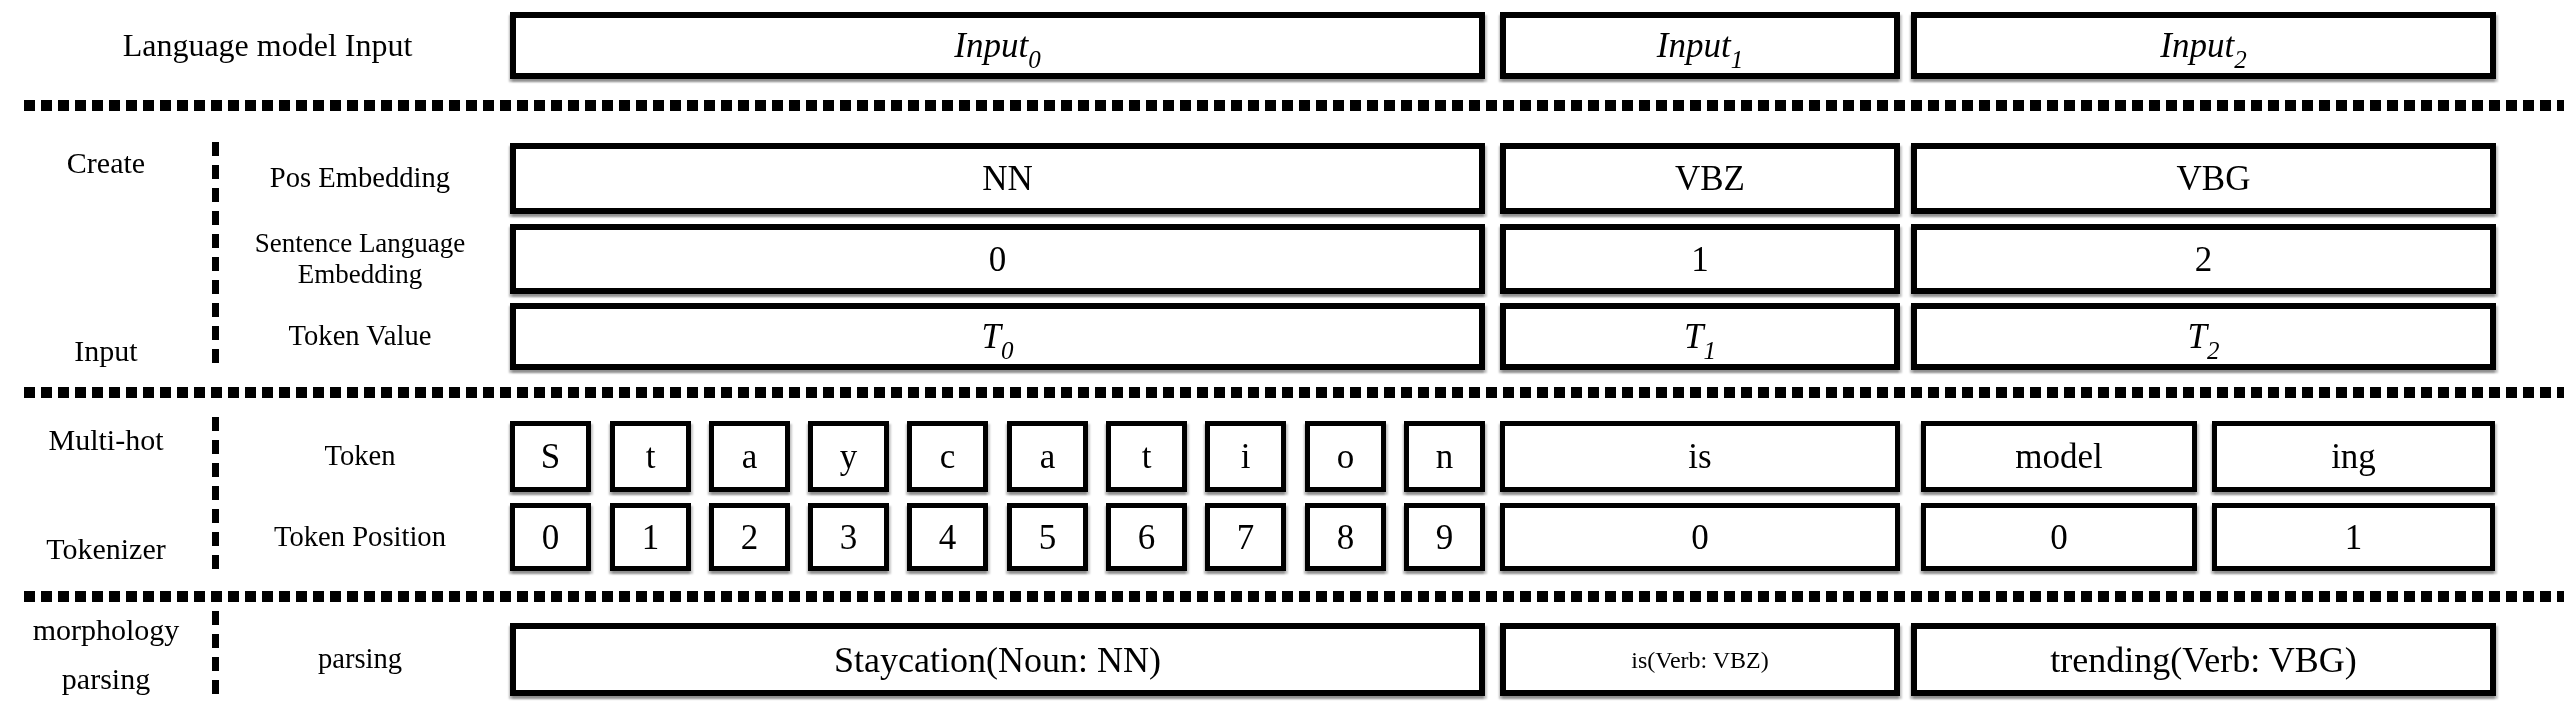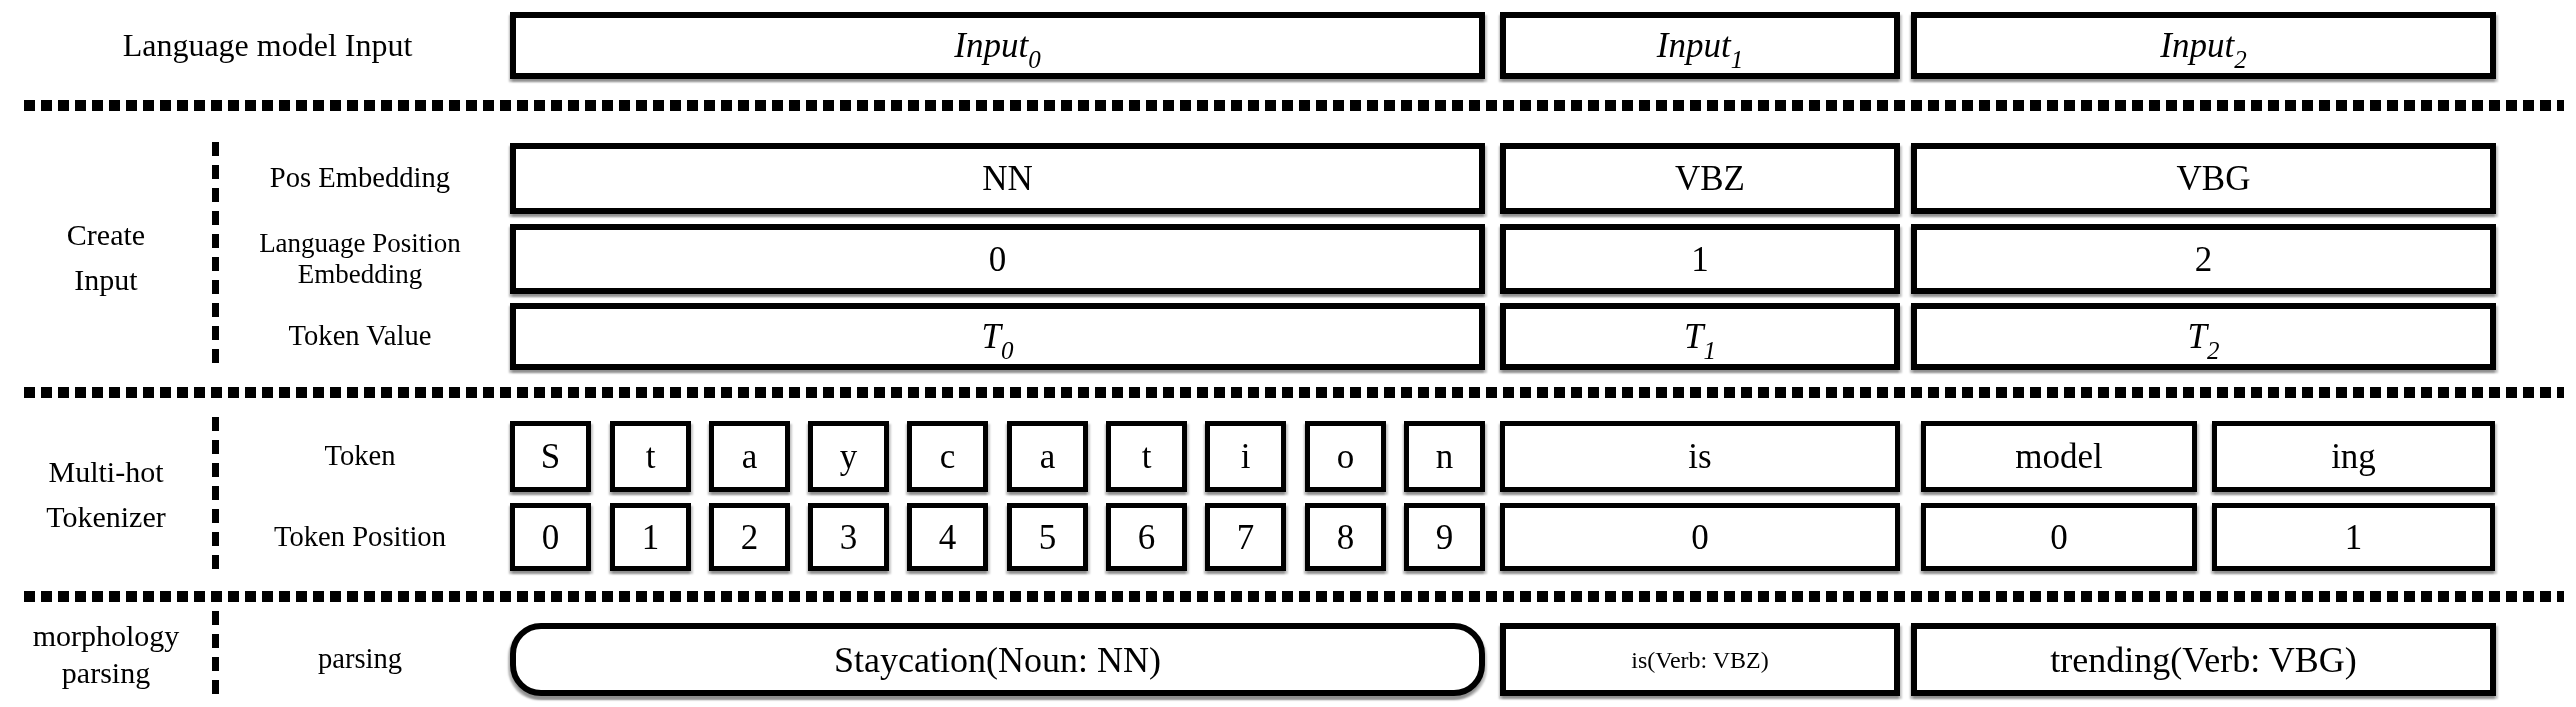--- a/index.html
+++ b/index.html
@@ -20,21 +20,21 @@
   .hsep{
     position:absolute;left:24px;width:2540px;height:11.2px;
     background-image:repeating-linear-gradient(to right,#000 0 10.6px,transparent 10.6px 17px);
   }
   .vdash{
     position:absolute;left:212px;width:6.8px;
     background-image:repeating-linear-gradient(to bottom,#000 0 13.7px,transparent 13.7px 23px);
   }
   .seclabel{
     position:absolute;left:0;width:212px;
-    display:flex;flex-direction:column;align-items:center;justify-content:center;
+    display:flex;flex-direction:column;align-items:center;justify-content:space-between;
     text-align:center;font-size:30px;line-height:1.5;
   }
   .rowlabel{
     position:absolute;left:218px;width:284px;
     display:flex;flex-direction:column;align-items:center;justify-content:center;
     text-align:center;font-size:28.6px;line-height:1.15;
   }
   .headerlabel{
     position:absolute;left:16px;top:12.4px;width:503px;height:67px;
     display:flex;align-items:center;justify-content:center;
@@ -85,21 +85,21 @@
   <span>Create</span>
   <span>Input</span>
 </div>
 
 <div class="rowlabel" style="top:143px;height:71px;">Pos Embedding</div>
 <div class="box r1 colA">NN</div>
 <div class="box r1 colB">VBZ</div>
 <div class="box r1 colC">VBG</div>
 
 <div class="rowlabel" style="top:224px;height:70px;font-size:27px;">
-  <span>Language Position</span>
+  <span>Sentence Language</span>
   <span>Embedding</span>
 </div>
 <div class="box r2 colA">0</div>
 <div class="box r2 colB">1</div>
 <div class="box r2 colC">2</div>
 
 <div class="rowlabel" style="top:303px;height:67px;">Token Value</div>
 <div class="box r3 colA">
   <span class="it">T</span>
     <span class="subsc">0</span>
@@ -153,16 +153,16 @@
 
 <div class="hsep" style="top:591px;"></div>
 
 <div class="vdash" style="top:611px;height:86px;"></div>
 <div class="seclabel" style="top:611px;height:86px;line-height:1.25;">
   <span>morphology</span>
   <span>parsing</span>
 </div>
 
 <div class="rowlabel" style="top:623px;height:73px;">parsing</div>
-<div class="box rM colA" style="font-size:36px;border-radius:31px;">Staycation(Noun: NN)</div>
+<div class="box rM colA" style="font-size:36px;">Staycation(Noun: NN)</div>
 <div class="box rM colB" style="font-size:24px;">is(Verb: VBZ)</div>
 <div class="box rM colC" style="font-size:36px;">trending(Verb: VBG)</div>
 
 
 </body></html>

